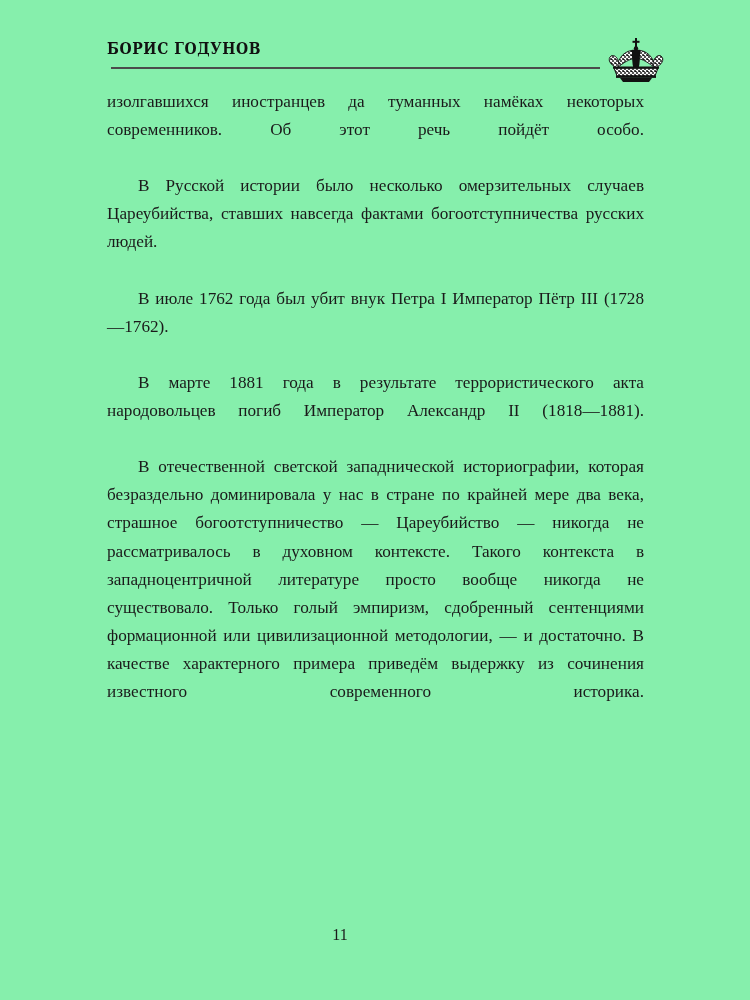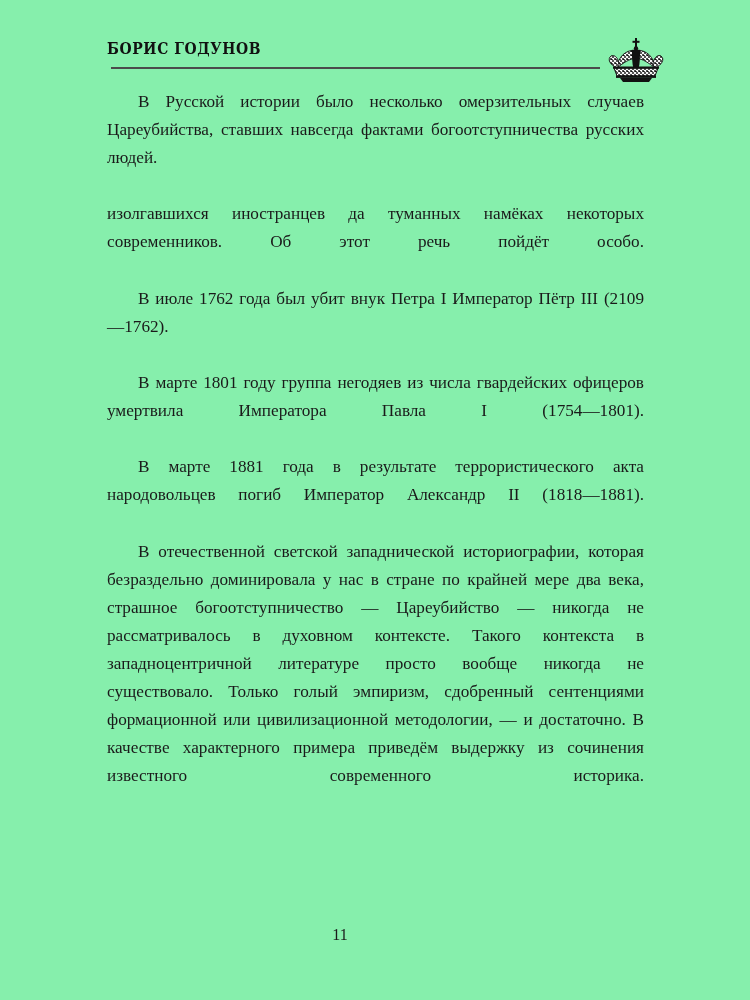--- a/index.html
+++ b/index.html
@@ -147,24 +147,23 @@
         <rect x="10" y="29.5" width="46" height="2.2" fill="#111111"></rect>
         <rect x="13" y="38.5" width="40" height="2.4" fill="#111111"></rect>
 
         <path d="M17 41 L49 41 L46 45 L20 45 Z" fill="#111111"></path>
       </svg>
     </div>
   </div>
 
   <div class="text-column">
 
+    <p class="para no-indent">изолгавшихся иностранцев да туманных намёках некоторых современников. Об этот речь пойдёт особо.</p>
     <p class="para">В Русской истории было несколько омерзительных случаев Цареубийства, ставших навсегда фактами богоотступничества русских людей.</p>
-    <p class="para no-indent">изолгавшихся иностранцев да туманных намёках некоторых современников. Об этот речь пойдёт особо.</p>
-    <p class="para">В июле 1762 года был убит внук Петра I Император Пётр III (2109—1762).</p>
-    <p class="para">В марте 1801 году группа негодяев из числа гвардейских офицеров умертвила Императора Павла I (1754—1801).</p>
+    <p class="para">В июле 1762 года был убит внук Петра I Император Пётр III (1728—1762).</p>
     <p class="para">В марте 1881 года в результате террористического акта народовольцев погиб Император Александр II (1818—1881).</p>
     <p class="para">В отечественной светской западнической историографии, которая безраздельно доминировала у нас в стране по крайней мере два века, страшное богоотступничество — Цареубийство — никогда не рассматривалось в духовном контексте. Такого контекста в западноцентричной литературе просто вообще никогда не существовало. Только голый эмпиризм, сдобренный сентенциями формационной или цивилизационной методологии, — и достаточно. В качестве характерного примера приведём выдержку из сочинения известного современного историка.</p>
 
   </div>
 
   <div class="folio">11</div>
 
 </div>
 
 </body></html>

